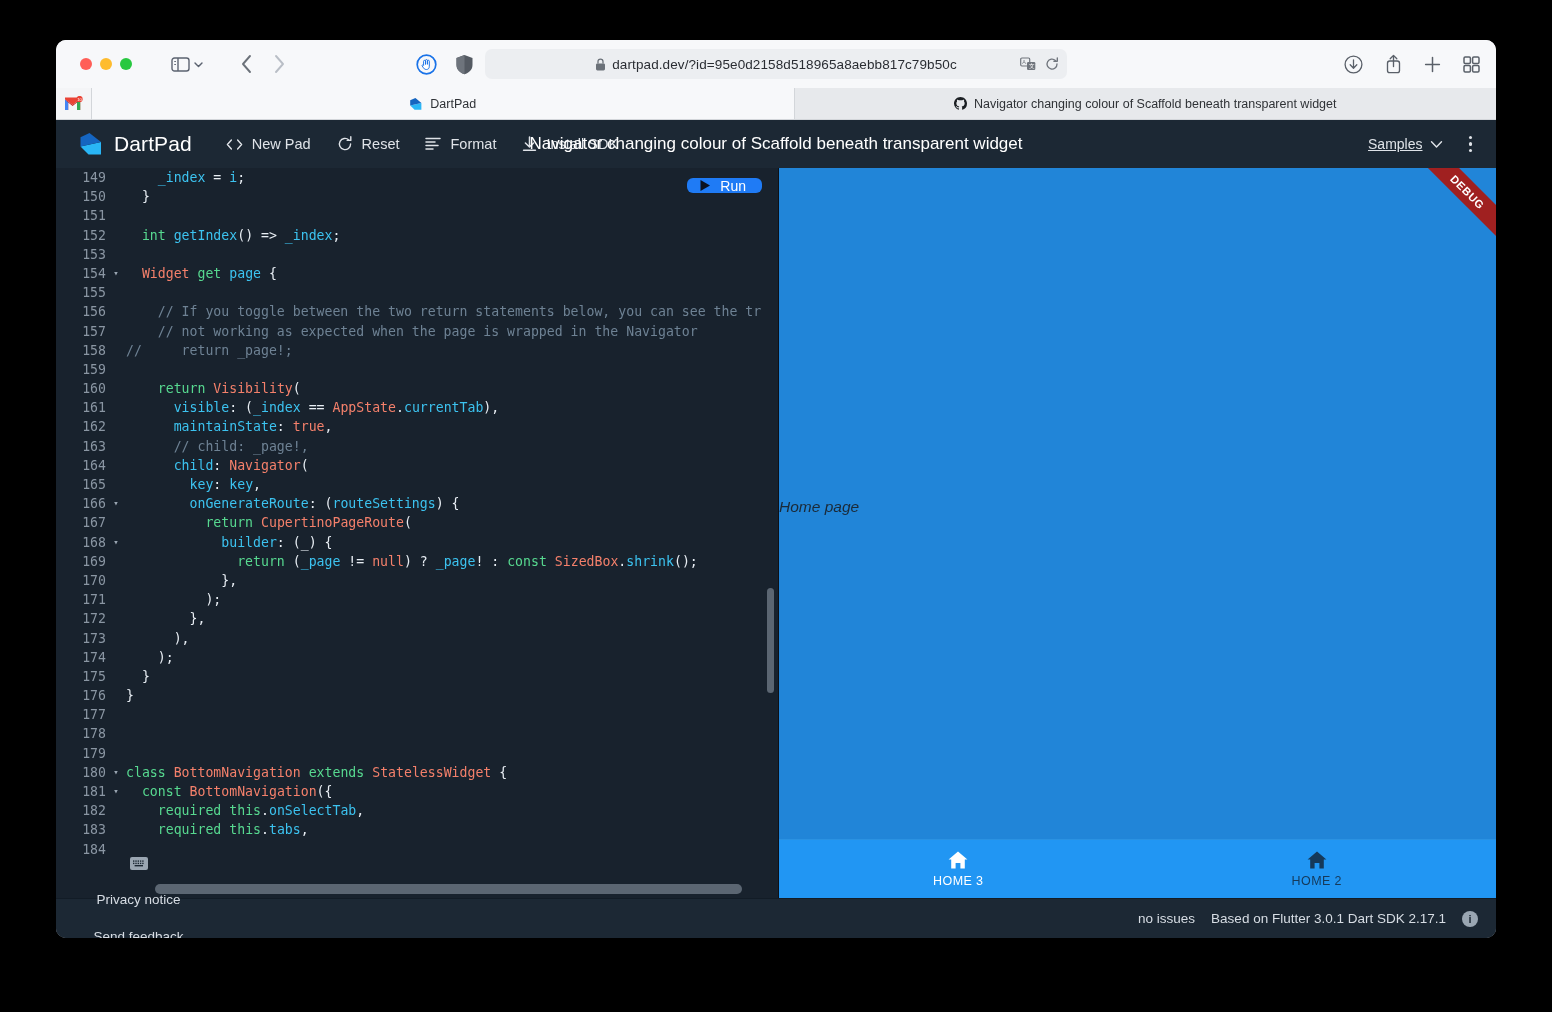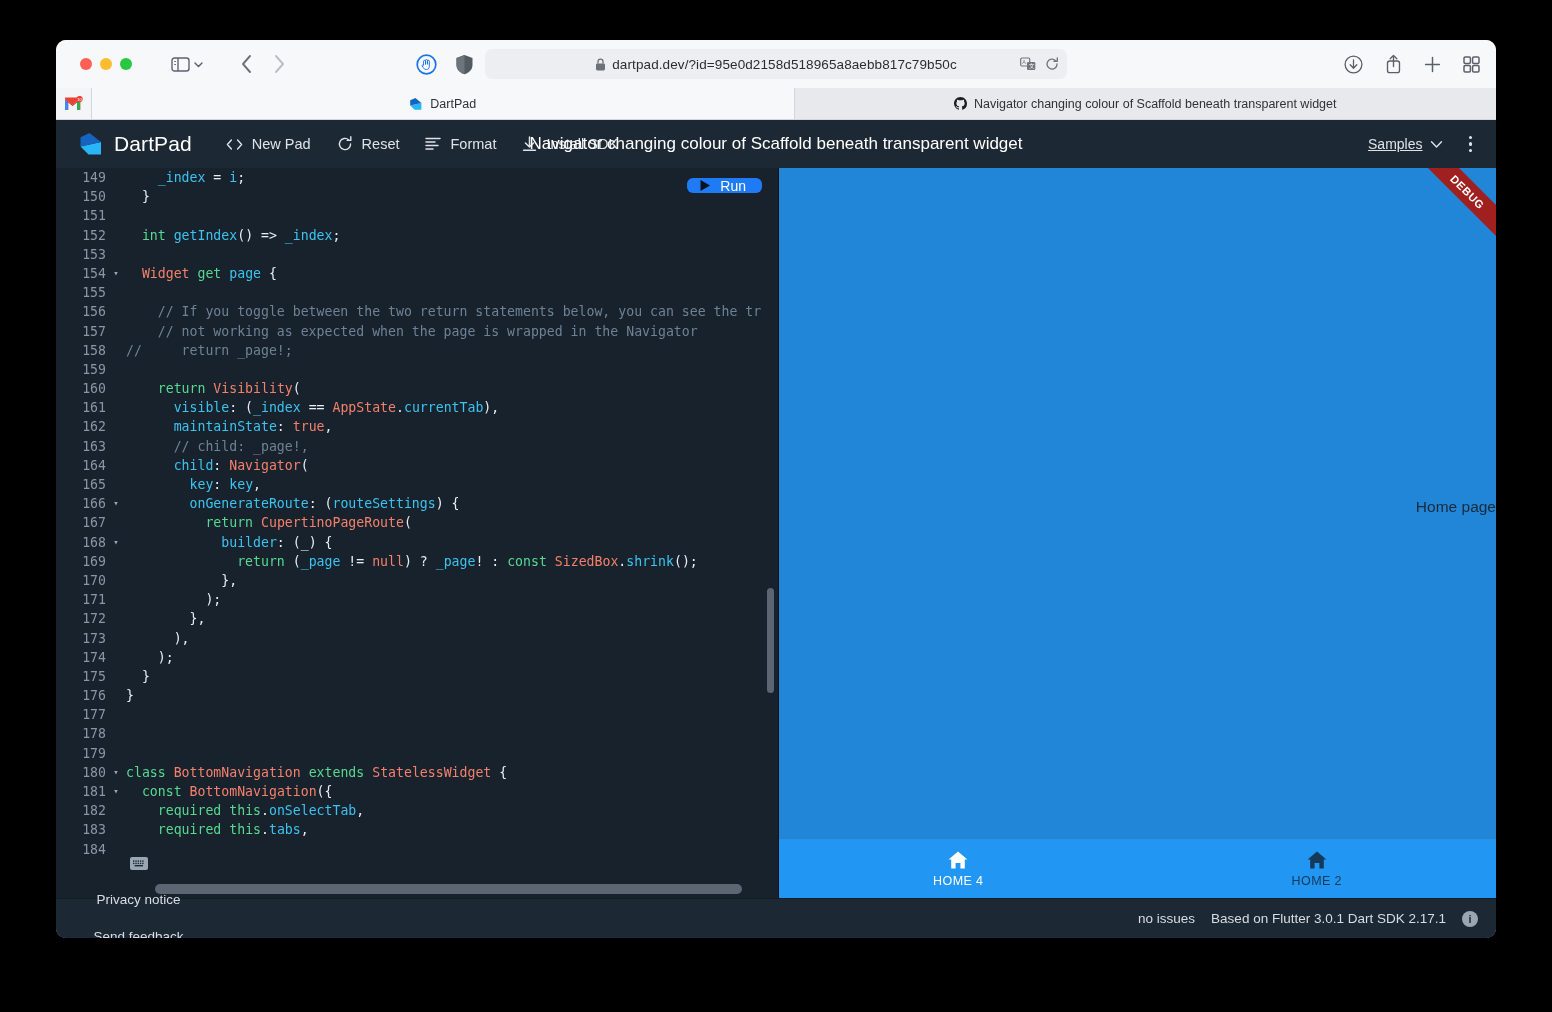--- a/index.html
+++ b/index.html
@@ -143,21 +143,21 @@
     position:absolute; left: 99px; bottom: 4px;
     width: 587px; height: 10px; border-radius: 5px;
     background: #5b6672;
   }
 
   
   .preview-pane { flex:1; background: #2185d8; position: relative; overflow:hidden; }
   .phone-body { position:absolute; inset:0; background:#2185d8; }
   .home-label {
     position:absolute; left:0; right:0; top: 330px;
-    text-align:right; color:#1b2a38; font-size:15.5px;
+    text-align:left; color:#1b2a38; font-size:15.5px;font-style:italic;
   }
   .debug-ribbon {
     position:absolute; right:-34px; top:13px;
     width:125px; height:22px;
     background:#a02020;
     color:#fff; font-size:11px; font-weight:bold;
     letter-spacing:.6px;
     display:flex; align-items:center; justify-content:center;
     transform: rotate(45deg);
   }
@@ -447,21 +447,21 @@
         <div class="debug-ribbon">DEBUG</div>
         <div class="home-label">Home page</div>
 
         <div class="bottom-nav">
           <div class="nav-item active">
             <span>
               <svg width="22" height="20" viewBox="0 0 22 20" fill="#fff">
                   <path d="M11 1.6 L1.6 9.4 H4.2 V18.4 H8.6 V13 H13.4 V18.4 H17.8 V9.4 H20.4 Z"></path>
                 </svg>
             </span>
-            <span class="lbl">HOME 4</span>
+            <span class="lbl">HOME 3</span>
           </div>
           <div class="nav-item inactive">
             <span>
               <svg width="22" height="20" viewBox="0 0 22 20" fill="#15395a">
                   <path d="M11 1.6 L1.6 9.4 H4.2 V18.4 H8.6 V13 H13.4 V18.4 H17.8 V9.4 H20.4 Z"></path>
                 </svg>
             </span>
             <span class="lbl">HOME 2</span>
           </div>
         </div>

